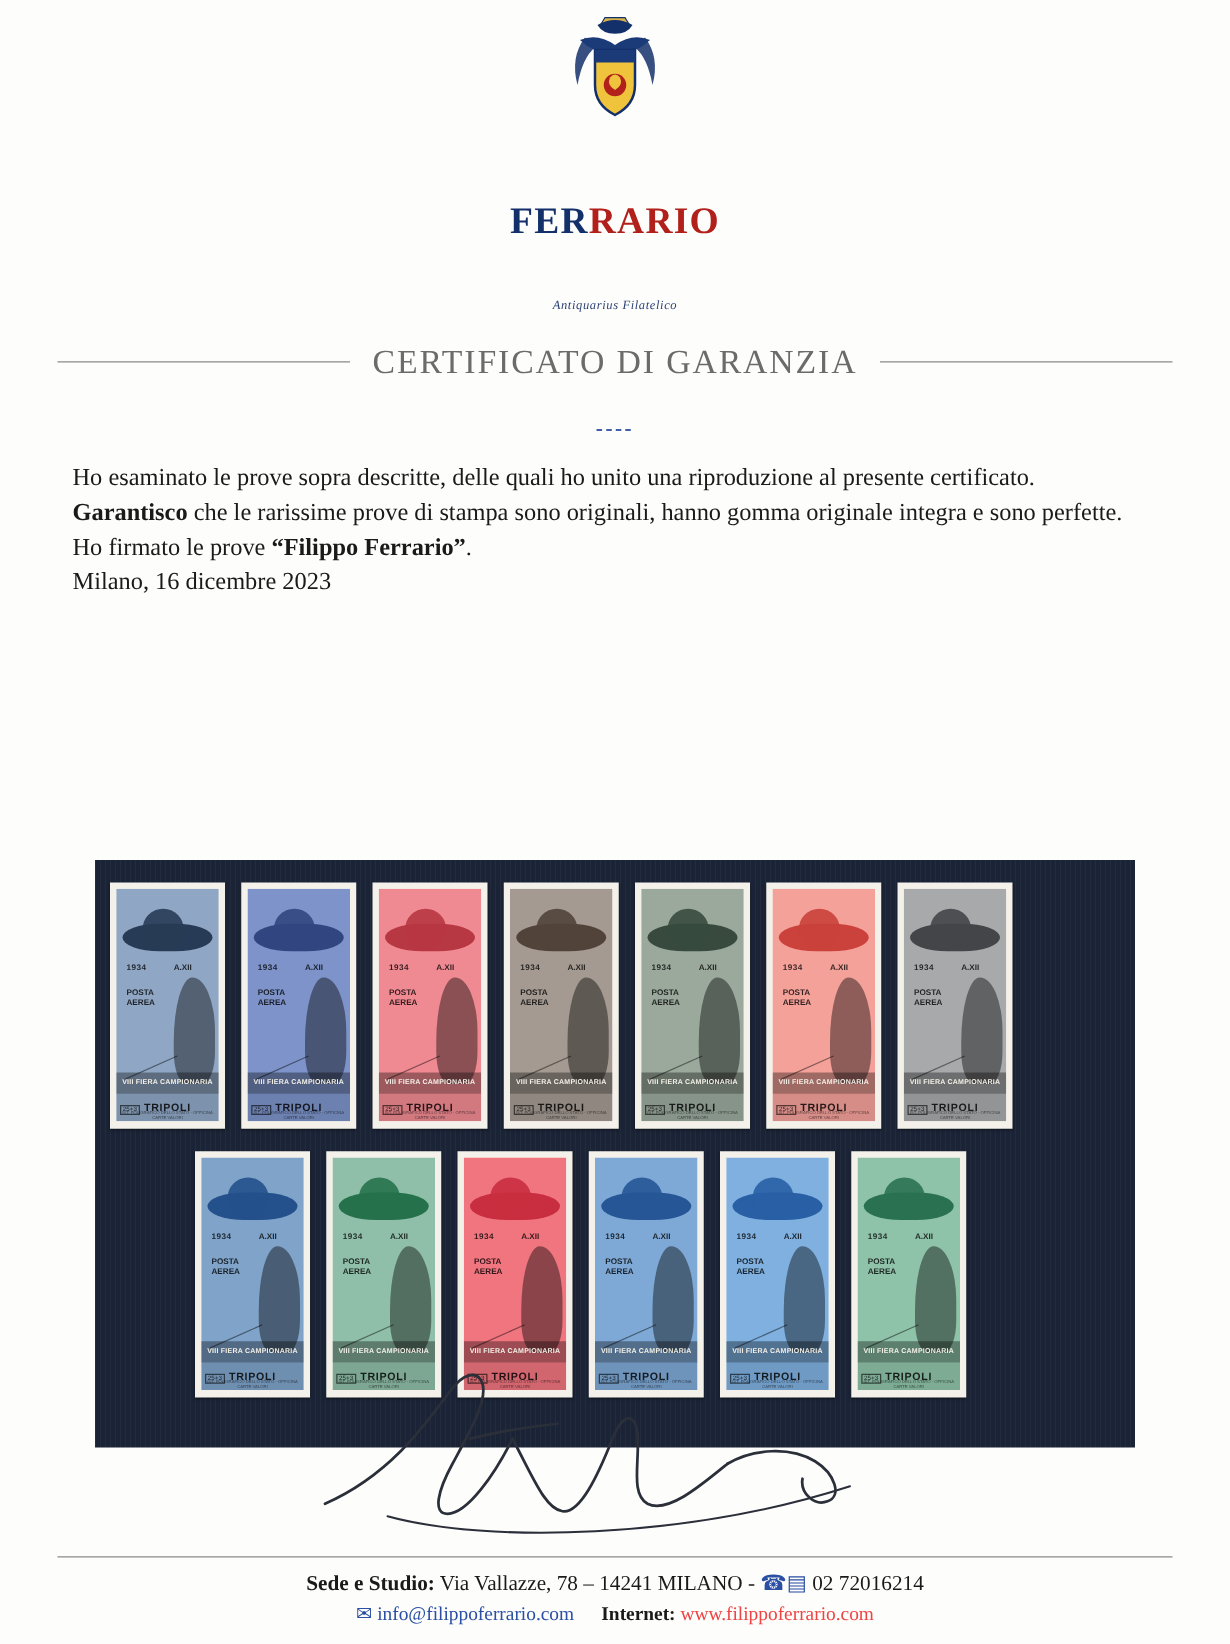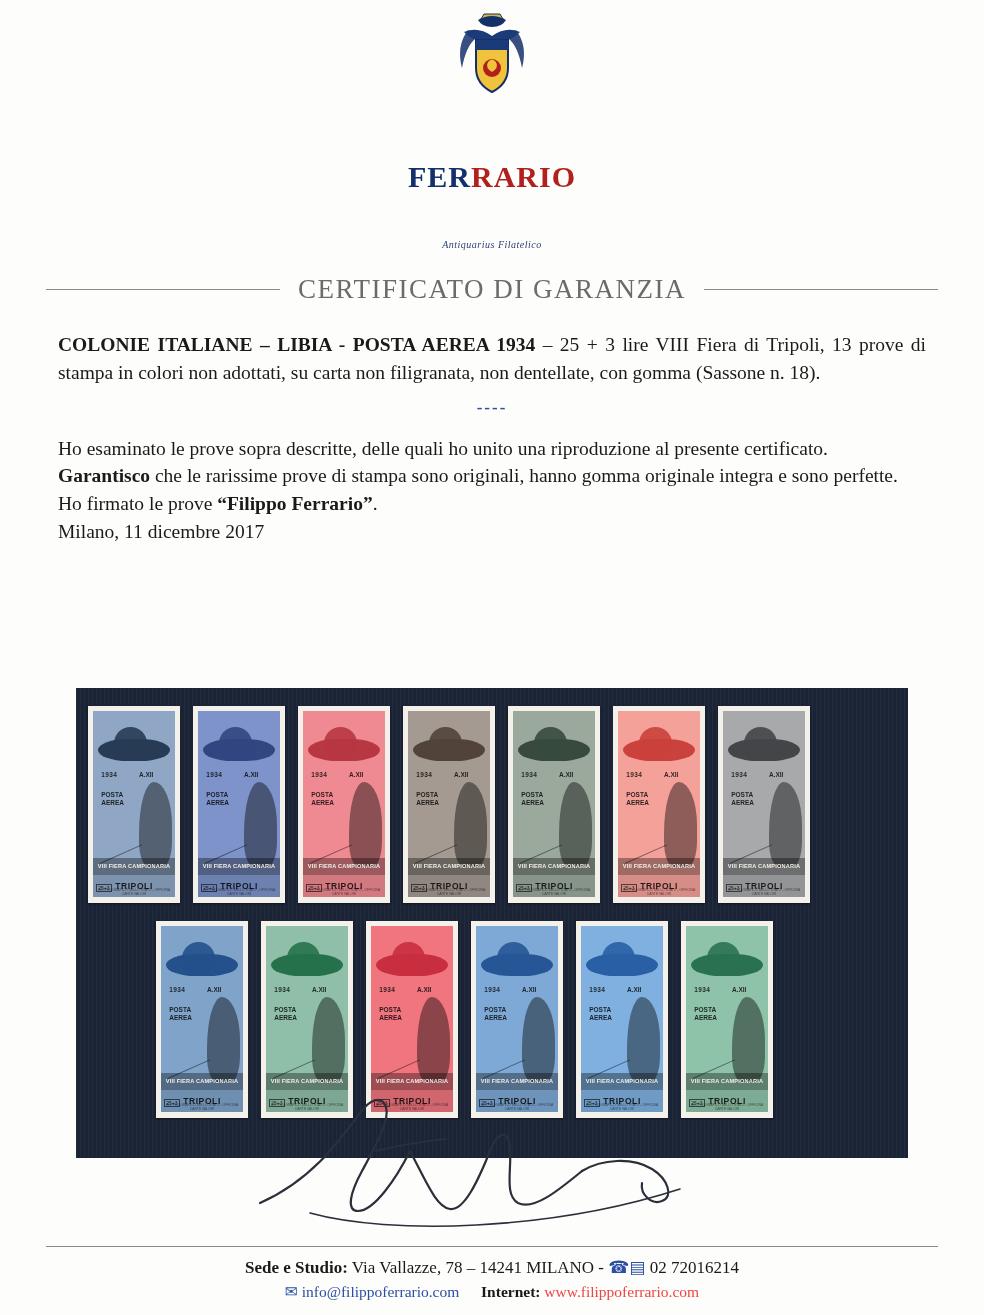--- a/index.html
+++ b/index.html
@@ -324,31 +324,30 @@
     <div class="brand-sub">Antiquarius Filatelico</div>
   </div>
 
   <div class="title-row">
     <div class="rule"></div>
     <div class="cert-title">CERTIFICATO DI GARANZIA</div>
     <div class="rule"></div>
   </div>
 
   <div class="body">
-    <p class="lead"><b>COLONIE ITALIANE – LIBIA - POSTA AEREA 1934</b><span> – 25 + 3 lire VIII Fiera di Tripoli, 13 prove di stampa in colori non adottati, su carta non filigranata, non dentellate, con gomma (Sassone n. 18).</span></p>
 
     <div class="divider-dashes">----</div>
 
     <p class="para">Ho esaminato le prove sopra descritte, delle quali ho unito una riproduzione al presente certificato.</p>
 
     <p class="para"><b>Garantisco</b><span> che le rarissime prove di stampa sono originali, hanno gomma originale integra e sono perfette.</span></p>
 
     <p class="para"><span>Ho firmato le prove </span><b>“Filippo Ferrario”</b><span>.</span></p>
 
-    <p class="date">Milano, 11 dicembre 2017</p>
+    <p class="date">Milano, 16 dicembre 2023</p>
   </div>
 
   <div class="photo">
     <div class="stamp-row row1">
 
       <div class="stamp">
           <div class="stamp-inner">
         <div class="sky" style="background:#8fa7c4"></div>
         <div class="plane" style="background:#20324d"></div>
         <div class="figure"></div>

